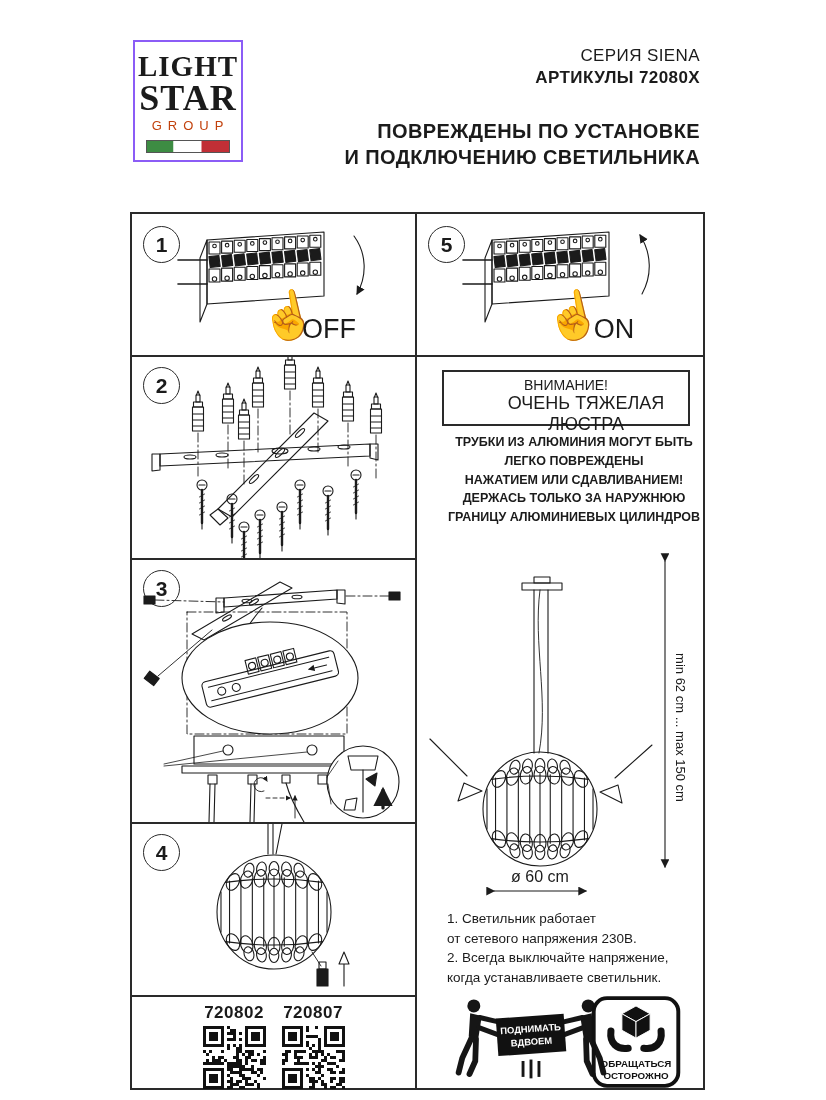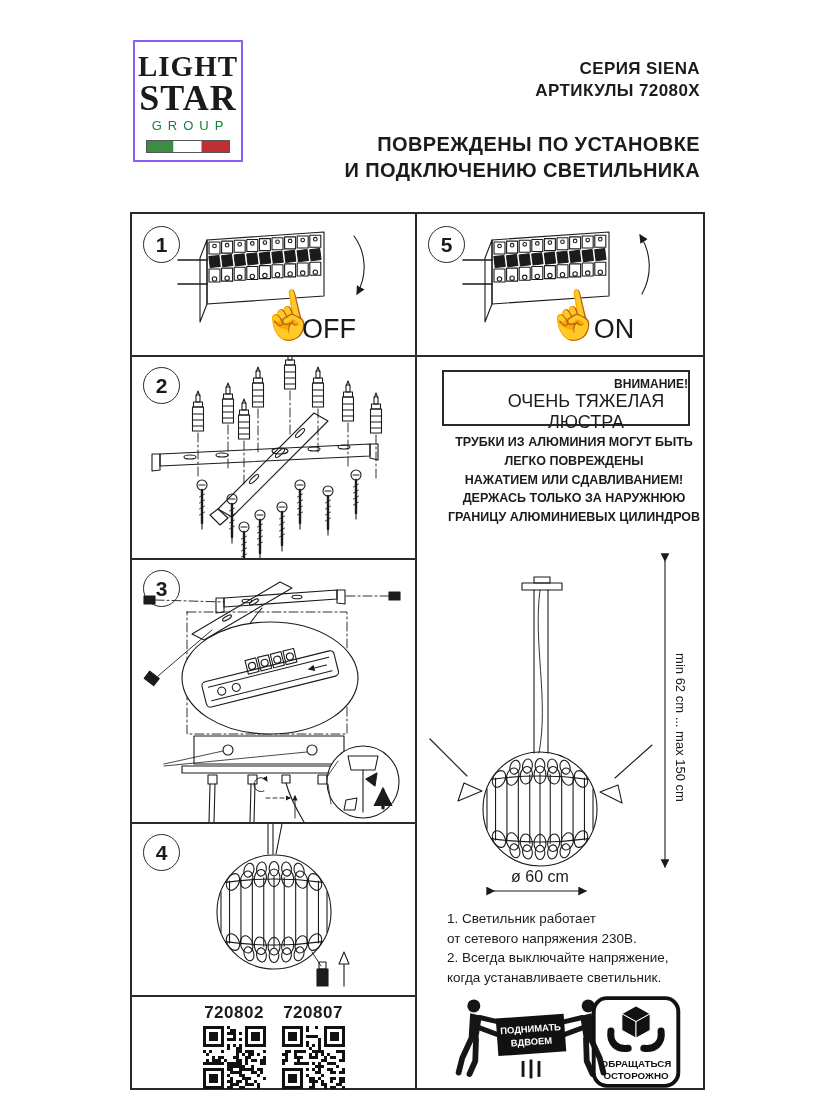--- a/index.html
+++ b/index.html
@@ -8,47 +8,47 @@
          font-family:"Liberation Sans", sans-serif; overflow:hidden; }
   .abs { position:absolute; }
 
   
   .logo-box { left:133px; top:40px; width:110px; height:122px;
               border:2px solid #8b5cf6; text-align:center; padding-top:10px; }
   .logo-w1 { font-family:"Liberation Serif", serif; font-weight:bold;
              font-size:29px; letter-spacing:1px; line-height:1.0; }
   .logo-w2 { font-family:"Liberation Serif", serif; font-weight:bold;
              font-size:36px; letter-spacing:1px; line-height:0.95; }
-  .logo-w3 { font-size:13px; letter-spacing:6px; color:#15803d; margin-top:3px;
+  .logo-w3 { font-size:13px; letter-spacing:6px; color:#c2410c; margin-top:3px;
              padding-left:5px; }
   .logo-flag { margin:7px auto 0 auto; display:block; }
 
   .hdr-text { left:280px; top:46px; width:420px; text-align:right; }
-  .hdr-series   { font-size:17px; font-weight:bold; letter-spacing:.4px;margin-top:13px; }
+  .hdr-series   { font-size:17px; font-weight:normal; letter-spacing:.4px; }
   .hdr-articles { font-size:17px; font-weight:bold; letter-spacing:.4px; margin-top:2px; }
   .hdr-title    { font-size:20px; font-weight:bold; letter-spacing:.4px;
                   line-height:1.3; margin-top:30px; }
 
   
   .sheet { left:130px; top:212px; width:575px; height:878px;
            border:2px solid #2a2a2a; }
   .vline  { left:283px; top:0; width:2px; height:100%; background:#2a2a2a; }
   .hline  { height:2px; background:#2a2a2a; }
   .h-full { left:0; top:141px; width:100%; }
   .h-left { left:0; width:283px; }
 
   .cell { overflow:hidden; }
   .stepnum { width:37px; height:37px; border:1.6px solid #2a2a2a; border-radius:50%;
              font-size:21px; font-weight:bold; display:flex; align-items:center;
              justify-content:center; background:#fff; }
 
   
   .warn-box { left:310px; top:13px; width:248px; height:56px; border:2px solid #2a2a2a;
               text-align:center; padding-top:5px; }
-  .warn-h1 { font-size:12px; font-weight:bold;text-align:right; }
+  .warn-h1 { font-size:14px; font-weight:normal; }
   .warn-h2 { font-size:18px;margin-left:40px; }
   .warn-body { left:295px; top:76px; width:278px; text-align:center;
                font-size:12.5px; font-weight:bold; line-height:1.5; }
 
   .notes { left:315px; top:552px; width:260px; font-size:13.5px; line-height:1.45; }
 
   .dim-rot { font-size:13px; white-space:nowrap; text-align:center;
              transform:rotate(90deg); }
 
   .qr-wrap { left:0; top:783px; width:283px; height:95px; display:flex;

